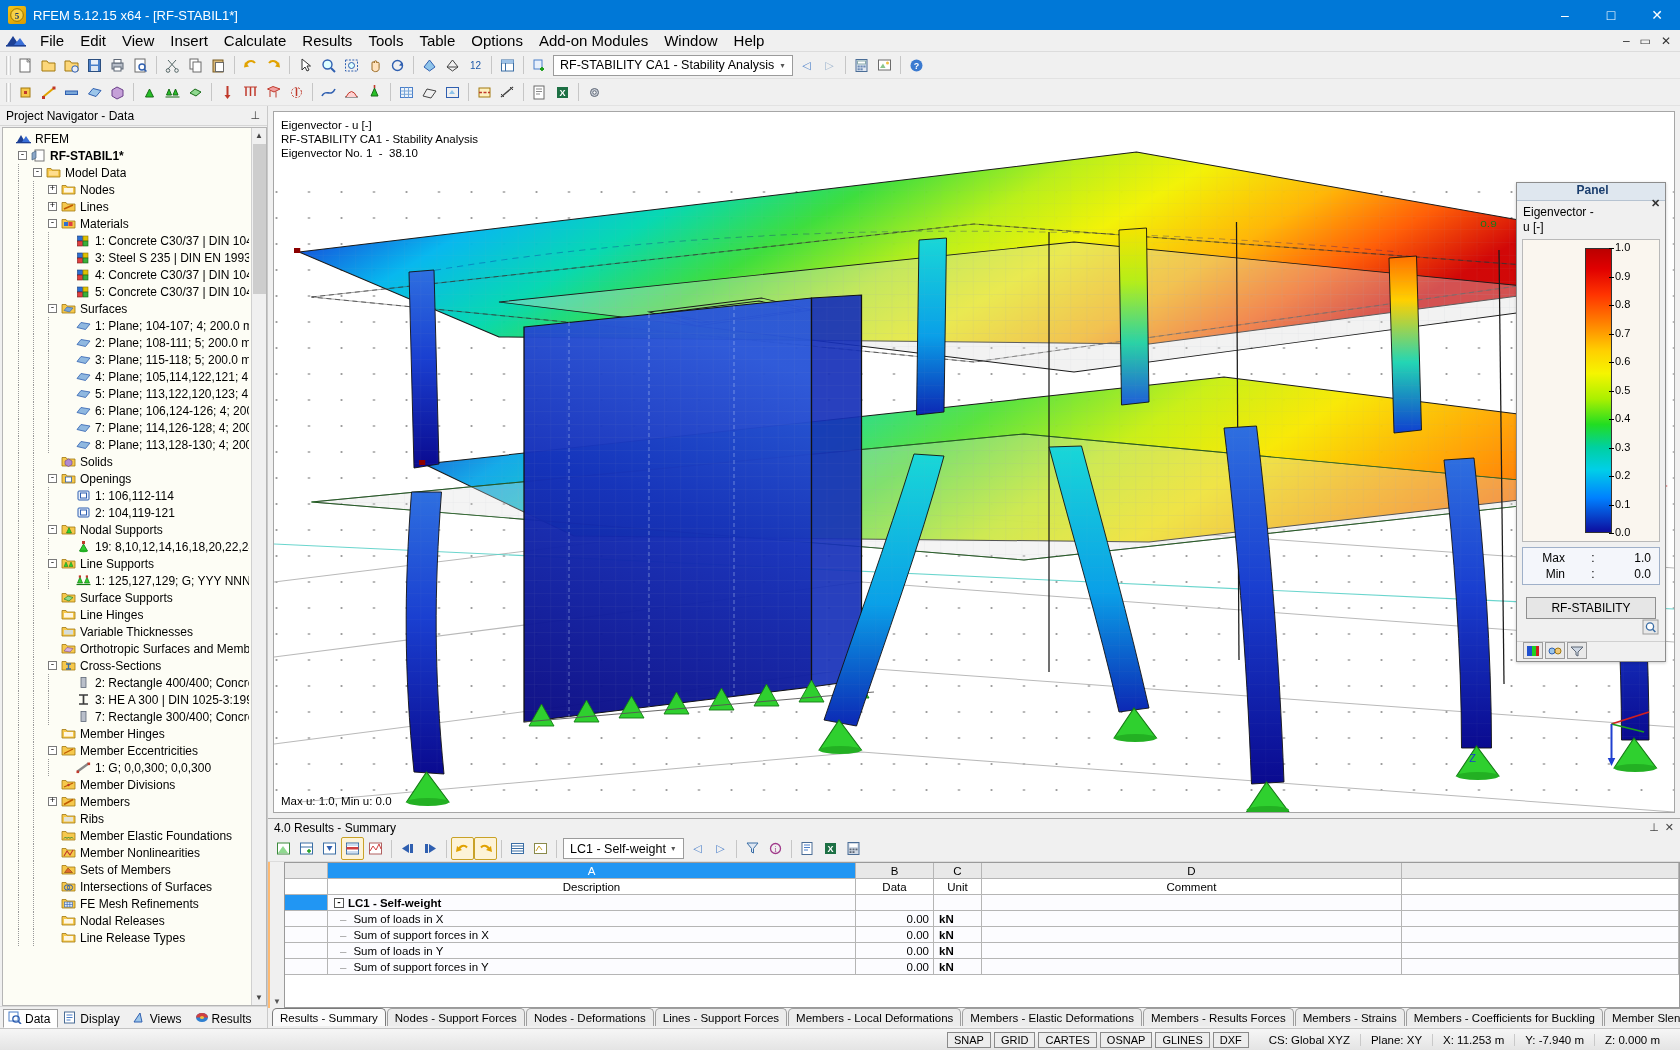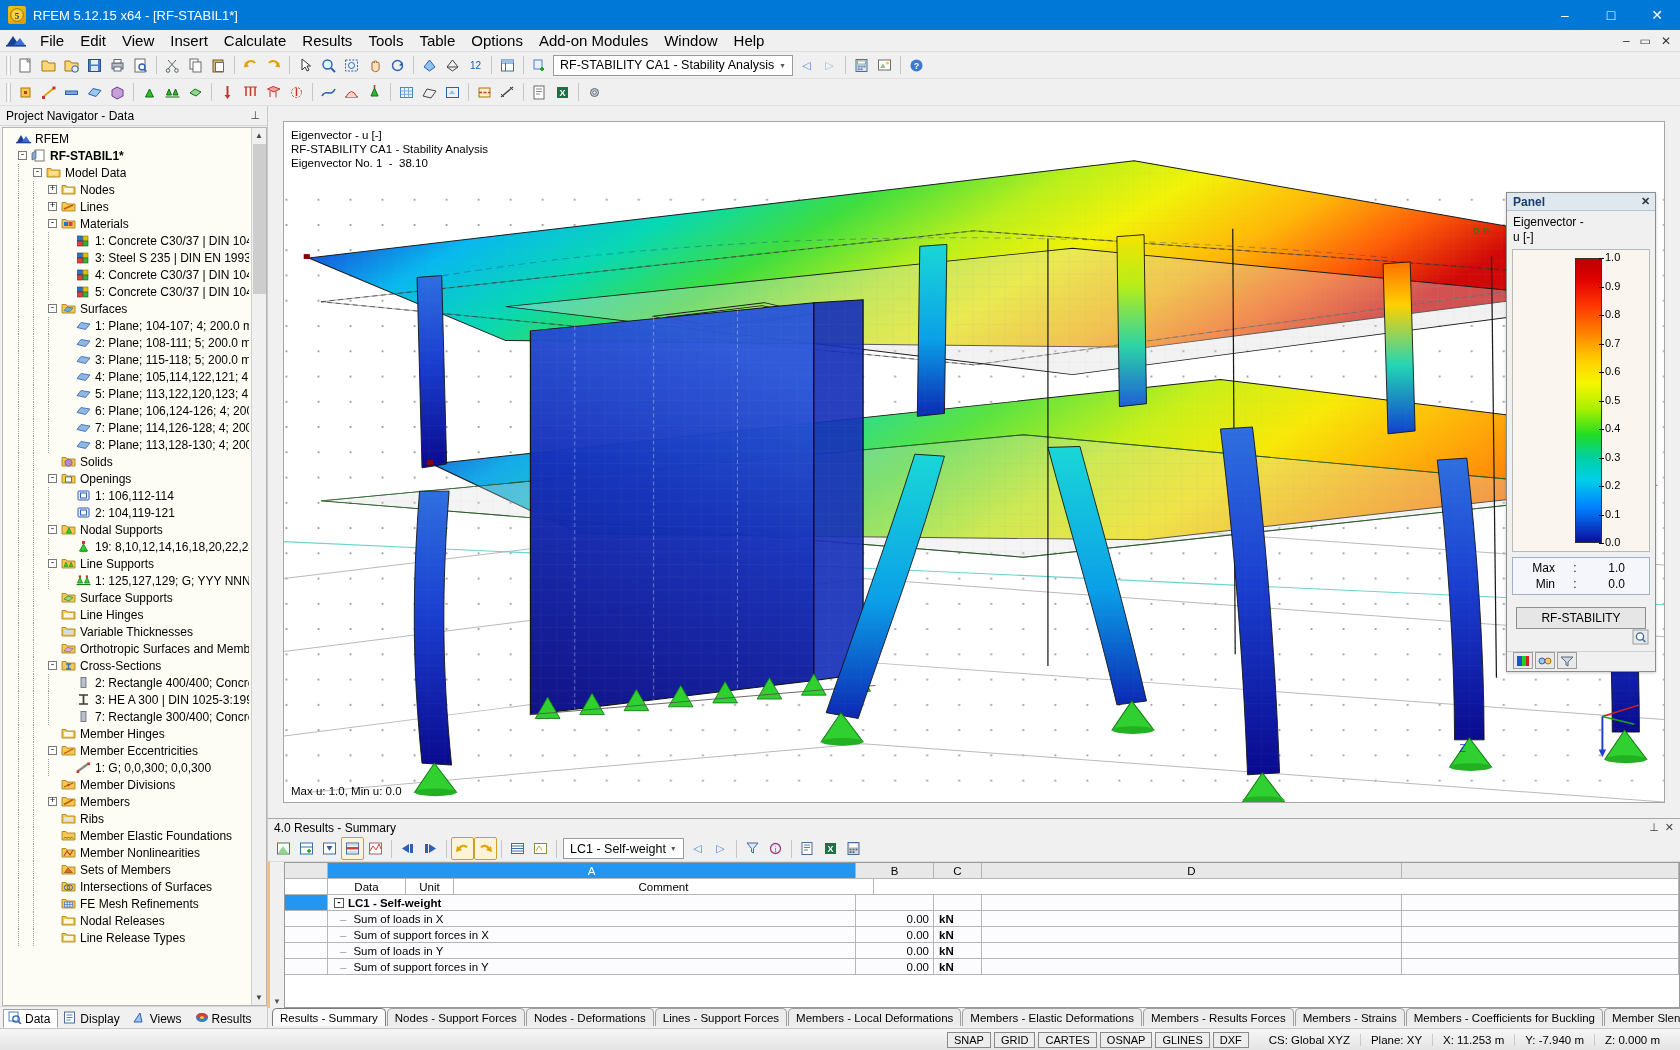--- a/index.html
+++ b/index.html
@@ -94,48 +94,48 @@
   .nav-tabs { height:22px; flex:0 0 22px; display:flex; align-items:flex-end;
               background:#f0f0f0; padding-left:3px; border-top:1px solid #d8d8d8; }
   .ntab { display:flex; align-items:center; gap:3px; height:19px; padding:0 7px 0 4px;
           font-size:12px; border:1px solid transparent; }
   .ntab.active { background:#fff; border:1px solid #a0a0a0; border-bottom-color:#fff; }
 
   
   .center { flex:1 1 auto; display:flex; flex-direction:column; min-width:0; }
 
   
-  .viewport { position:relative; background:#fff; border:1px solid #a6a6a6; margin:15px;
+  .viewport { position:relative; background:#fff; border:1px solid #a6a6a6; margin:5px;
               flex:1 1 auto; overflow:hidden; min-height:0; }
   .vp-text { position:absolute; left:7px; top:6px; font-size:11.5px; line-height:14px;
              color:#000; white-space:pre; z-index:6; font-family:"Liberation Sans",sans-serif; }
   .vp-foot { position:absolute; left:7px; bottom:5px; font-size:11.5px; z-index:6; }
 
   
   .panel { position:absolute; right:8px; top:70px; width:150px; height:480px;
            background:#f0f0f0; border:1px solid #8d8d8d; z-index:20;
            display:flex; flex-direction:column; box-shadow:0 1px 3px rgba(0,0,0,.2); }
   .panel-hd { height:18px; background:#dfe7ef; display:flex; align-items:center;
               padding:0 3px 0 6px; font-size:12px; font-weight:bold; color:#1a3d6d;
-              border-bottom:1px solid #b6c3d1; }
+              border-bottom:1px solid #b6c3d1;flex-direction:column; }
   .panel-hd .x { margin-left:auto; font-size:11px; color:#333; width:13px; text-align:center;}
   .panel-sub { padding:4px 6px 0 6px; font-size:12px; line-height:15px; }
   .scale-box { margin:4px 5px 0 5px; background:#faf6ef; border:1px solid #b9b9b9;
                flex:1 1 auto; position:relative; }
   .scale-bar { position:absolute; left:62px; top:8px; width:27px; bottom:8px;
                border:1px solid #333;
                background:linear-gradient(to bottom,
                  #bb0000 0%, #e00000 7%, #ff3300 16%, #ff8000 26%,
                  #ffd000 36%, #f5f500 44%, #aaf000 53%, #22dd22 62%,
                  #00d0a0 70%, #00cfe8 78%, #0080ff 88%, #0d0d9e 100%); }
   .scale-ticks { position:absolute; left:92px; top:0; bottom:0; width:52px; }
   .stick { position:absolute; left:0; font-size:11px; color:#000; transform:translateY(-7px); }
   .stick:before { content:""; position:absolute; left:-6px; top:7px; width:5px; height:1px; background:#000; }
   .mm-box { margin:5px 5px 0 5px; background:#f4f6fb; border:1px solid #9fb0c9; padding:2px 0;}
-  .mm-row { display:flex; font-size:12px; padding:1px 8px 1px 0; justify-content:flex-start; gap:16px;}
+  .mm-row { display:flex; font-size:12px; padding:1px 8px 1px 0; justify-content:space-between; gap:9px;}
   .mm-row .k { width:42px; text-align:right; }
   .mm-row .c { width:8px; text-align:center; }
   .mm-row .v { width:30px; text-align:right; }
   .panel-btn { margin:12px auto 0 auto; width:130px; height:22px; background:#e6e6e6;
                border:1px solid #8f8f8f; font-size:12px; display:flex; align-items:center;
                justify-content:center; }
   .panel-foot { margin-top:auto; }
   .panel-magn { display:flex; justify-content:flex-end; padding:0 6px 3px 0; }
   .panel-tabs { height:20px; display:flex; align-items:center; gap:2px; padding:0 4px 2px 6px;
                 border-top:1px solid #d0d0d0; }
@@ -1701,20 +1701,21 @@
             <div class="ghead">
               <div class="gc c-row"></div>
               <div class="gc c-a sel">A</div>
               <div class="gc c-b">B</div>
               <div class="gc c-c">C</div>
               <div class="gc c-d">D</div>
               <div class="gc c-e"></div>
             </div>
             <div class="gsub">
               <div class="gc c-row"></div>
+              <div class="gc c-a">Description</div>
               <div class="gc c-b">Data</div>
               <div class="gc c-c">Unit</div>
               <div class="gc c-d">Comment</div>
               <div class="gc c-e"></div>
             </div>
             <div id="gridRows">
                 <div class="grow hdr">
                   <div class="gc c-row"></div>
                   <div class="gc c-a">
                     <span class="gexp">-</span>

